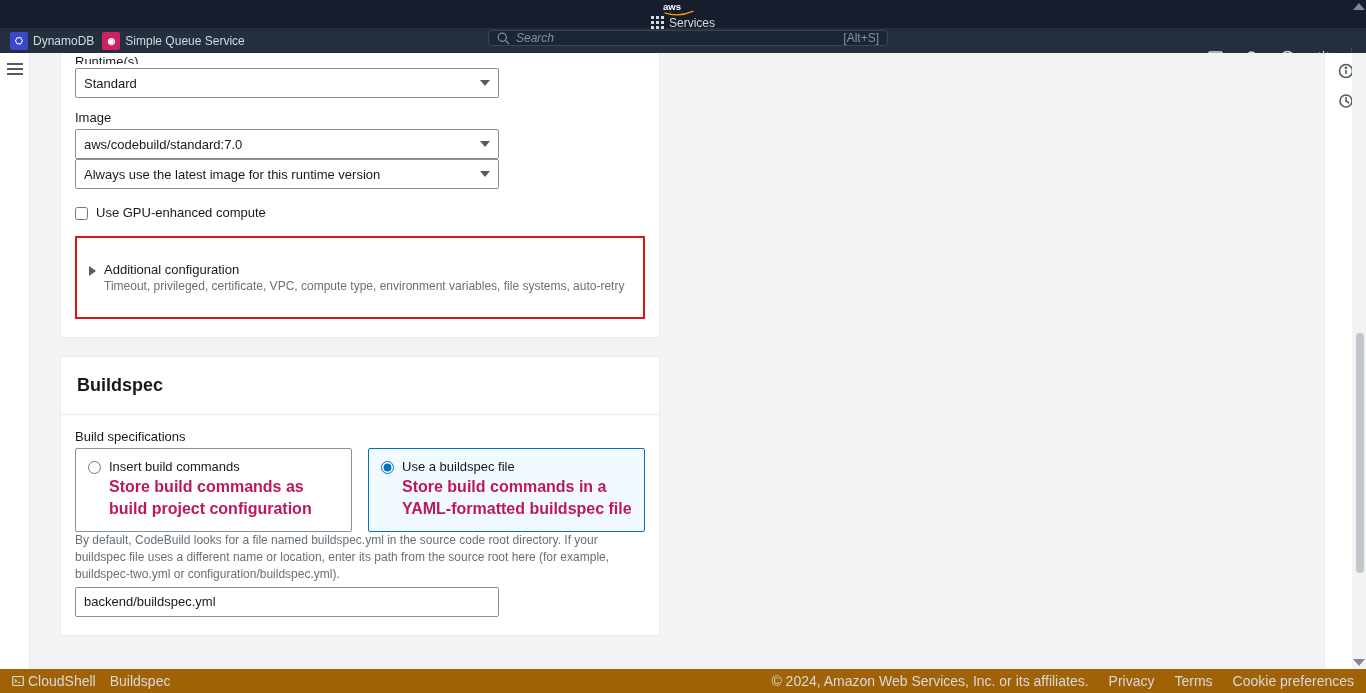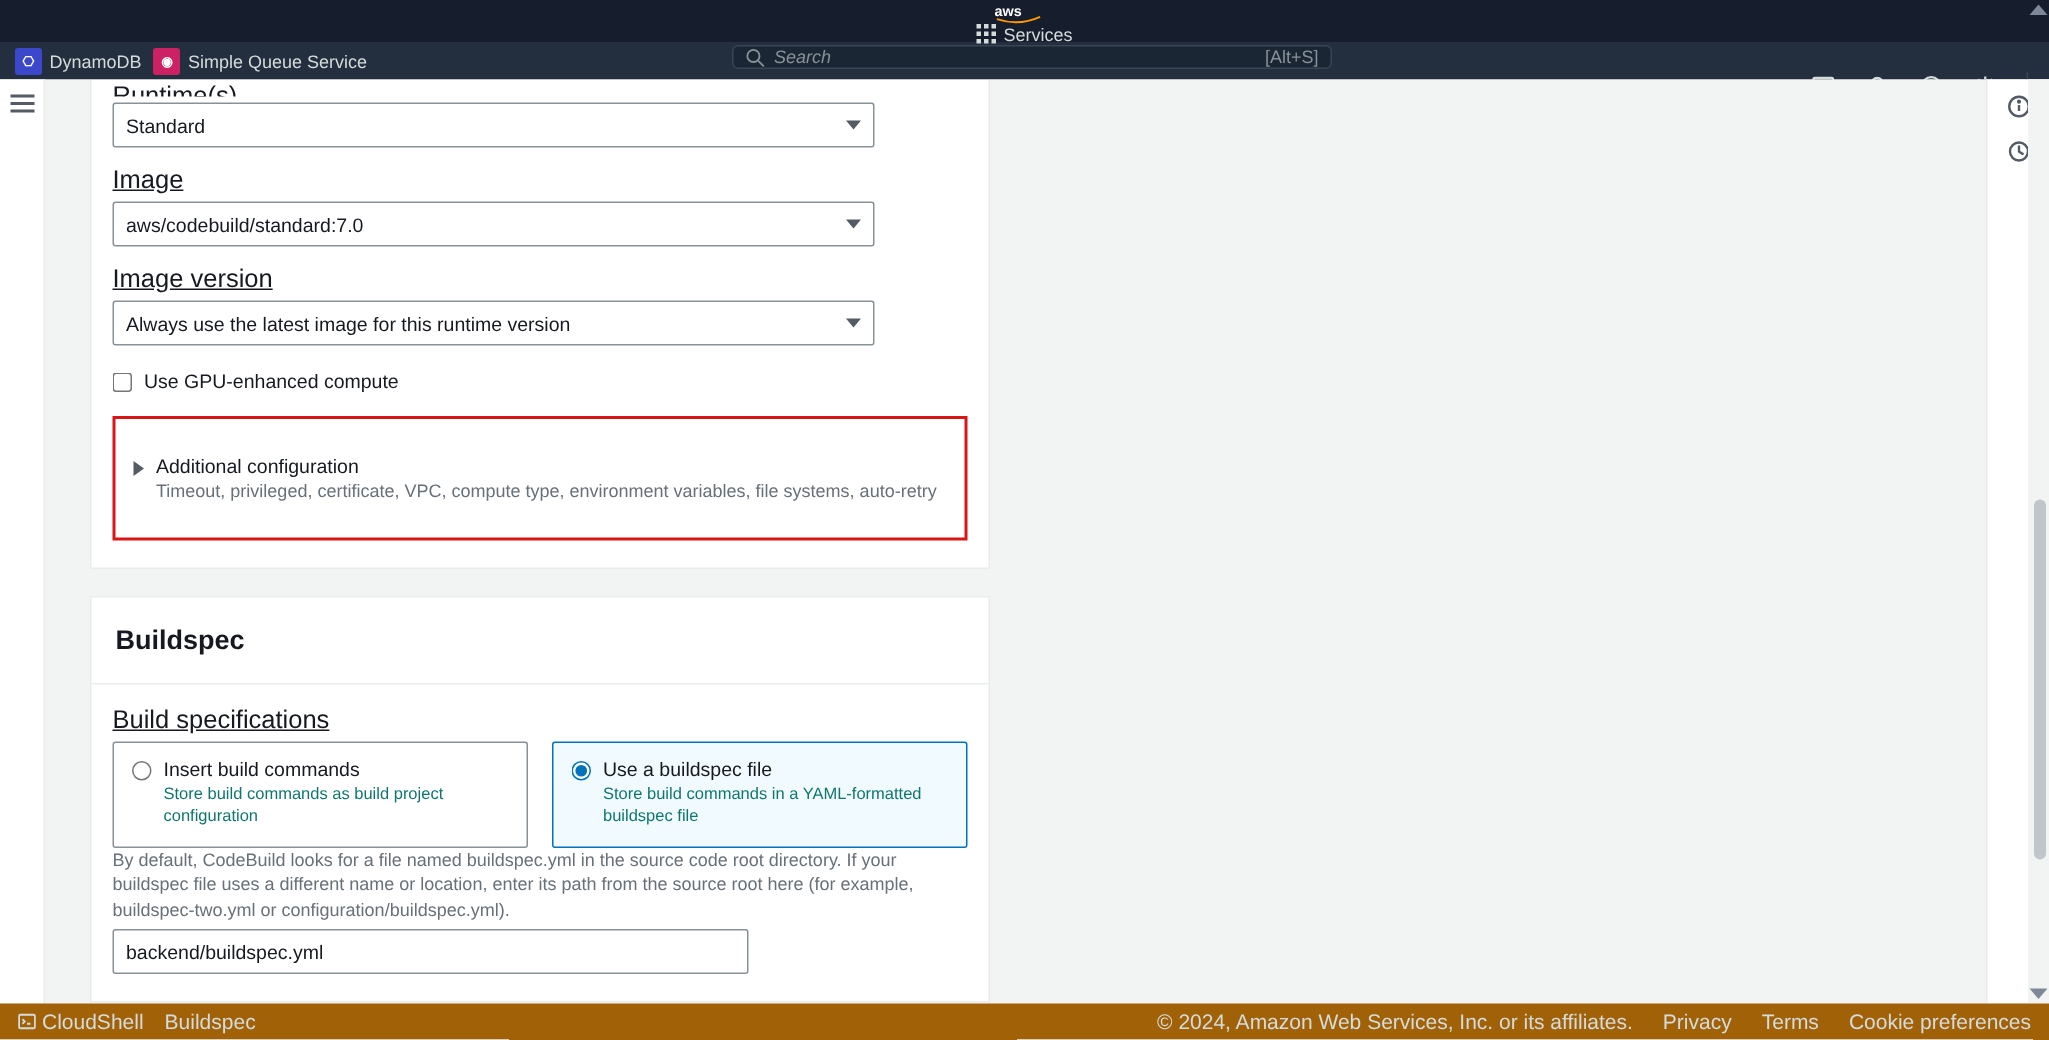--- a/index.html
+++ b/index.html
@@ -35,43 +35,43 @@
 .ham span { height:2px; background:#545b64; }
 
 .content { flex:1; overflow-y:auto; padding:0 0 20px 30px; }
 .right-rail { width:42px; background:#fff; border-left:1px solid #e9ebed; display:flex; flex-direction:column; align-items:center; padding-top:10px; gap:14px; }
 .right-rail svg { width:16px; height:16px; stroke:#545b64; fill:none; stroke-width:1.6; cursor:pointer; }
 
 .card { background:#fff; border:1px solid #e9ebed; width:600px; margin-bottom:18px; }
 .card-body { padding:14px 14px 18px; }
 .card-header { padding:18px 16px; border-bottom:1px solid #e9ebed; font-size:18px; font-weight:700; color:#16191f; }
 
-.field-label { font-size:17px; color:#16191f; margin-bottom:4px; margin-top:12px;text-decoration:underline; }
+.field-label { font-size:13px; color:#16191f; margin-bottom:4px; margin-top:12px; }
 .field-label.first { margin-top:0; }
 .sublabel { font-size:12px; color:#687078; margin-bottom:4px; line-height:1.4; }
 
-.select { position:relative; border:1px solid #879196; border-radius:2px; height:30px; display:flex; align-items:center; padding:0 28px 0 8px; font-size:13px; color:#16191f; cursor:pointer; width:508px; background:#fff; }
+.select { position:relative; border:1px solid #879196; border-radius:2px; height:30px; display:flex; align-items:center; padding:0 28px 0 8px; font-size:13px; color:#16191f; cursor:pointer; width:424px; background:#fff; }
 .select .caret { position:absolute; right:8px; top:50%; transform:translateY(-50%); width:0; height:0; border-left:5px solid transparent; border-right:5px solid transparent; border-top:6px solid #545b64; }
 
 .chk-row { display:flex; align-items:flex-start; gap:8px; margin-top:16px; font-size:13px; }
 .chk-row input { margin-top:2px; }
 .chk-row .chk-text { color:#16191f; }
 .opt-italic { font-style:italic; color:#687078; }
 
 .expand { border:2px solid #d91515; padding:24px 12px; display:flex; gap:8px; margin-top:16px; cursor:pointer; }
 .expand .tri { width:0; height:0; border-top:5px solid transparent; border-bottom:5px solid transparent; border-left:7px solid #545b64; margin-top:4px; }
 .expand .exp-title { font-size:13px; color:#16191f; font-weight:400; }
 .expand .exp-sub { font-size:12px; color:#687078; margin-top:2px; }
 
 .radio-grid { display:flex; gap:16px; margin-top:0; }
 .radio-card { border:1px solid #879196; border-radius:2px; padding:10px 12px 12px; width:278px; cursor:pointer; display:flex; gap:8px; align-items:flex-start; }
 .radio-card.selected { border:1px solid #0073bb; background:#f1faff; }
 .radio-card input { margin-top:2px; accent-color:#0073bb; }
 .radio-title { font-size:13px; color:#16191f; }
-.radio-sub { font-size:11px; color:#0f766e; margin-top:2px; line-height:1.35; }
+.radio-sub { font-size:16px; color:#be185d; margin-top:2px; line-height:1.35;font-weight:bold; }
 
 .text-input { border:1px solid #879196; border-radius:2px; height:30px; padding:0 8px; font-size:13px; color:#16191f; width:424px; outline:none; }
 
 
 .footer { position:absolute; bottom:0; left:0; right:0; height:24px; background:#a16207; color:#d5dbdb; font-size:14px; display:flex; align-items:center; padding:0 12px; }
 .footer .f-left { display:flex; gap:14px; align-items:center; }
 .footer .f-right { margin-left:auto; display:flex; gap:20px; align-items:center; }
 .footer a { color:#d5dbdb; text-decoration:none; cursor:pointer; }
 .csh { display:flex; align-items:center; gap:4px; }
 .csh svg { width:12px; height:12px; stroke:#d5dbdb; fill:none; stroke-width:1.6; }
@@ -175,21 +175,20 @@
           <span>Standard</span>
           <span class="caret"></span>
         </div>
 
         <div class="field-label">Image</div>
         <div class="select">
           <span>aws/codebuild/standard:7.0</span>
           <span class="caret"></span>
         </div>
 
-        <div class="field-label">Image version</div>
         <div class="select">
           <span>Always use the latest image for this runtime version</span>
           <span class="caret"></span>
         </div>
 
         <label class="chk-row">
           <input type="checkbox" style="">
           <span class="chk-text">Use GPU-enhanced compute</span>
         </label>
 

